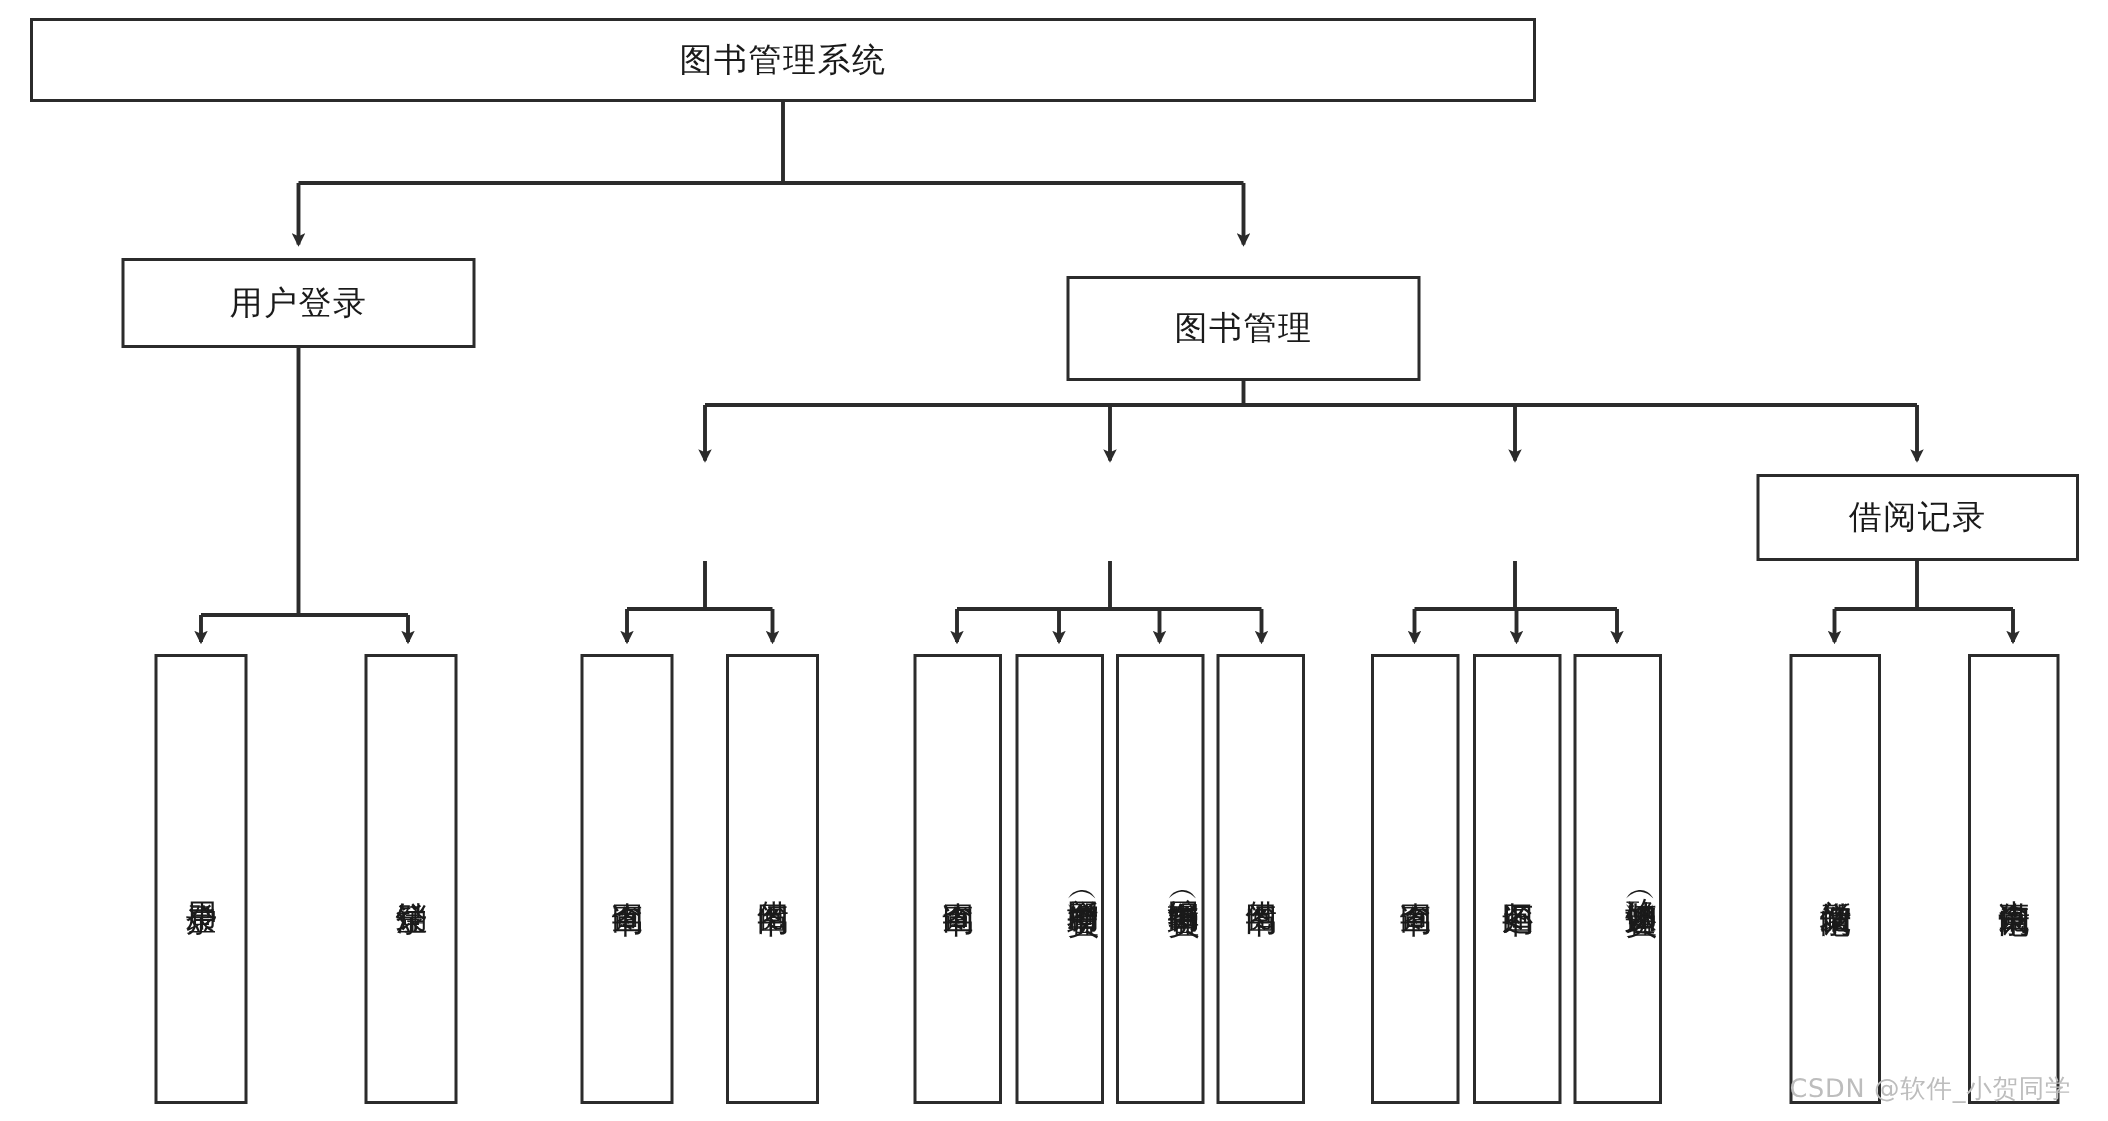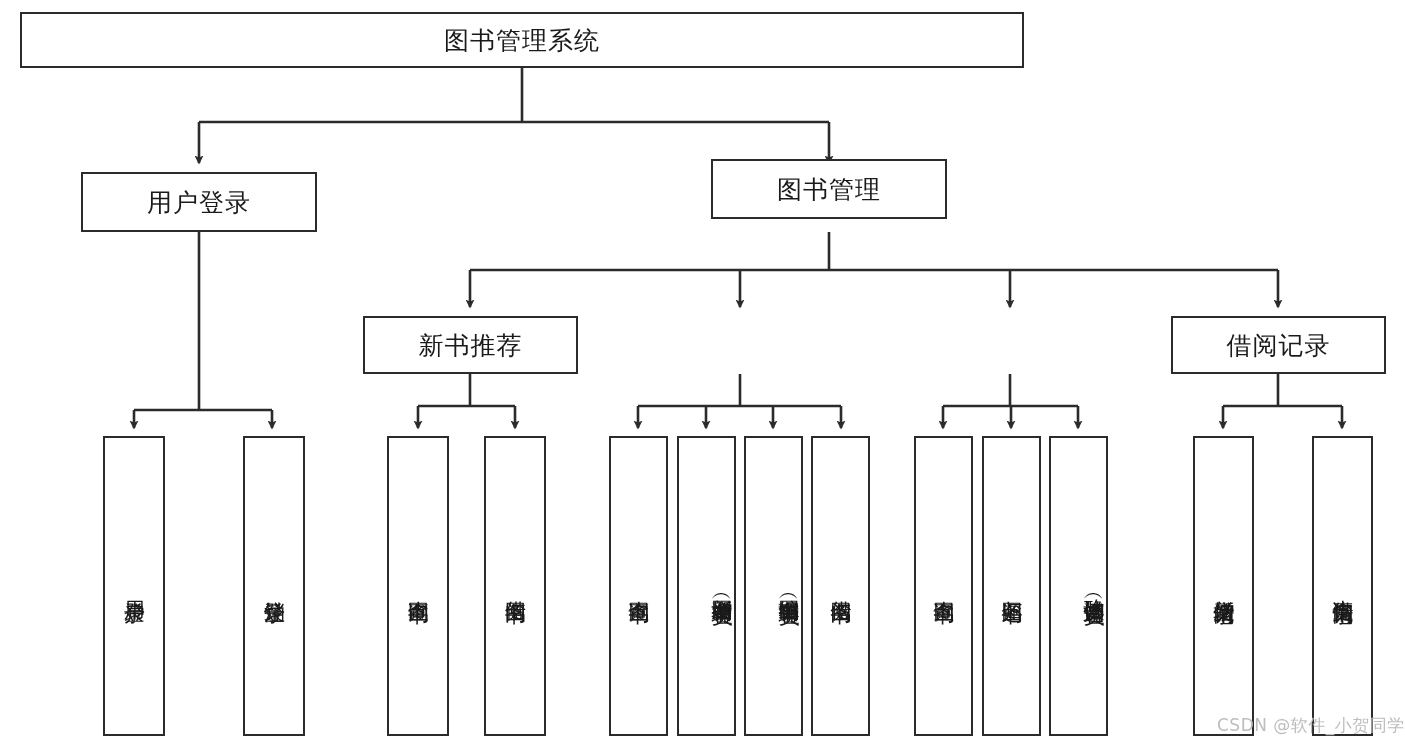--- a/index.html
+++ b/index.html
@@ -21,21 +21,21 @@
     position: absolute;
     box-sizing: border-box;
     border: 2px solid #2b2b2b;
     background: #ffffff;
     display: flex;
     align-items: center;
     justify-content: center;
     color: #1a1a1a;
   }
   .node.horiz {
-    font-size: 25px;
+    font-size: 22px;
     letter-spacing: 1px;
   }
   .node.vert {
     writing-mode: vertical-rl;
     text-orientation: upright;
     font-size: 21px;
     line-height: 1.18;
     letter-spacing: 1px;
     padding: 6px 0;
     white-space: nowrap;
@@ -131,27 +131,24 @@
     </g>
   </svg>
 
   <div class="node horiz" style="left:20px; top:12px; width:1004px; height:56px;">
     <span>图书管理系统</span>
   </div>
 
   <div class="node horiz" style="left:81px; top:172px; width:236px; height:60px;">
     <span>用户登录</span>
   </div>
-  <div class="node horiz" style="left:711px; top:159px; width:236px; height:60px;">
+  <div class="node horiz" style="left:711px; top:184px; width:236px; height:70px;">
     <span>图书管理</span>
   </div>
 
-  <div class="node horiz" style="left:363px; top:316px; width:215px; height:58px;">
-    <span>新书推荐</span>
-  </div>
   <div class="node horiz" style="left:1171px; top:316px; width:215px; height:58px;font-family:Liberation Mono, monospace;">
     <span>借阅记录</span>
   </div>
 
   <div class="node vert" style="left:103px; top:436px; width:62px; height:300px;">
     <span class="vtext">用户登录</span>
   </div>
   <div class="node vert" style="left:243px; top:436px; width:62px; height:300px;">
     <span class="vtext">注销登录</span>
   </div>
@@ -186,15 +183,15 @@
     <span class="vtext">确认归还（管理员）</span>
   </div>
 
   <div class="node vert" style="left:1193px; top:436px; width:61px; height:300px;">
     <span class="vtext">新增借阅记录</span>
   </div>
   <div class="node vert" style="left:1312px; top:436px; width:61px; height:300px;">
     <span class="vtext">查询借阅记录</span>
   </div>
 
-  <div class="watermark" style="left:1193px; top:714px;padding-left:24px;">CSDN @软件_小贺同学</div>
+  <div class="watermark" style="left:1193px; top:714px;">CSDN @软件_小贺同学</div>
 
 </div>
 
 </body></html>

